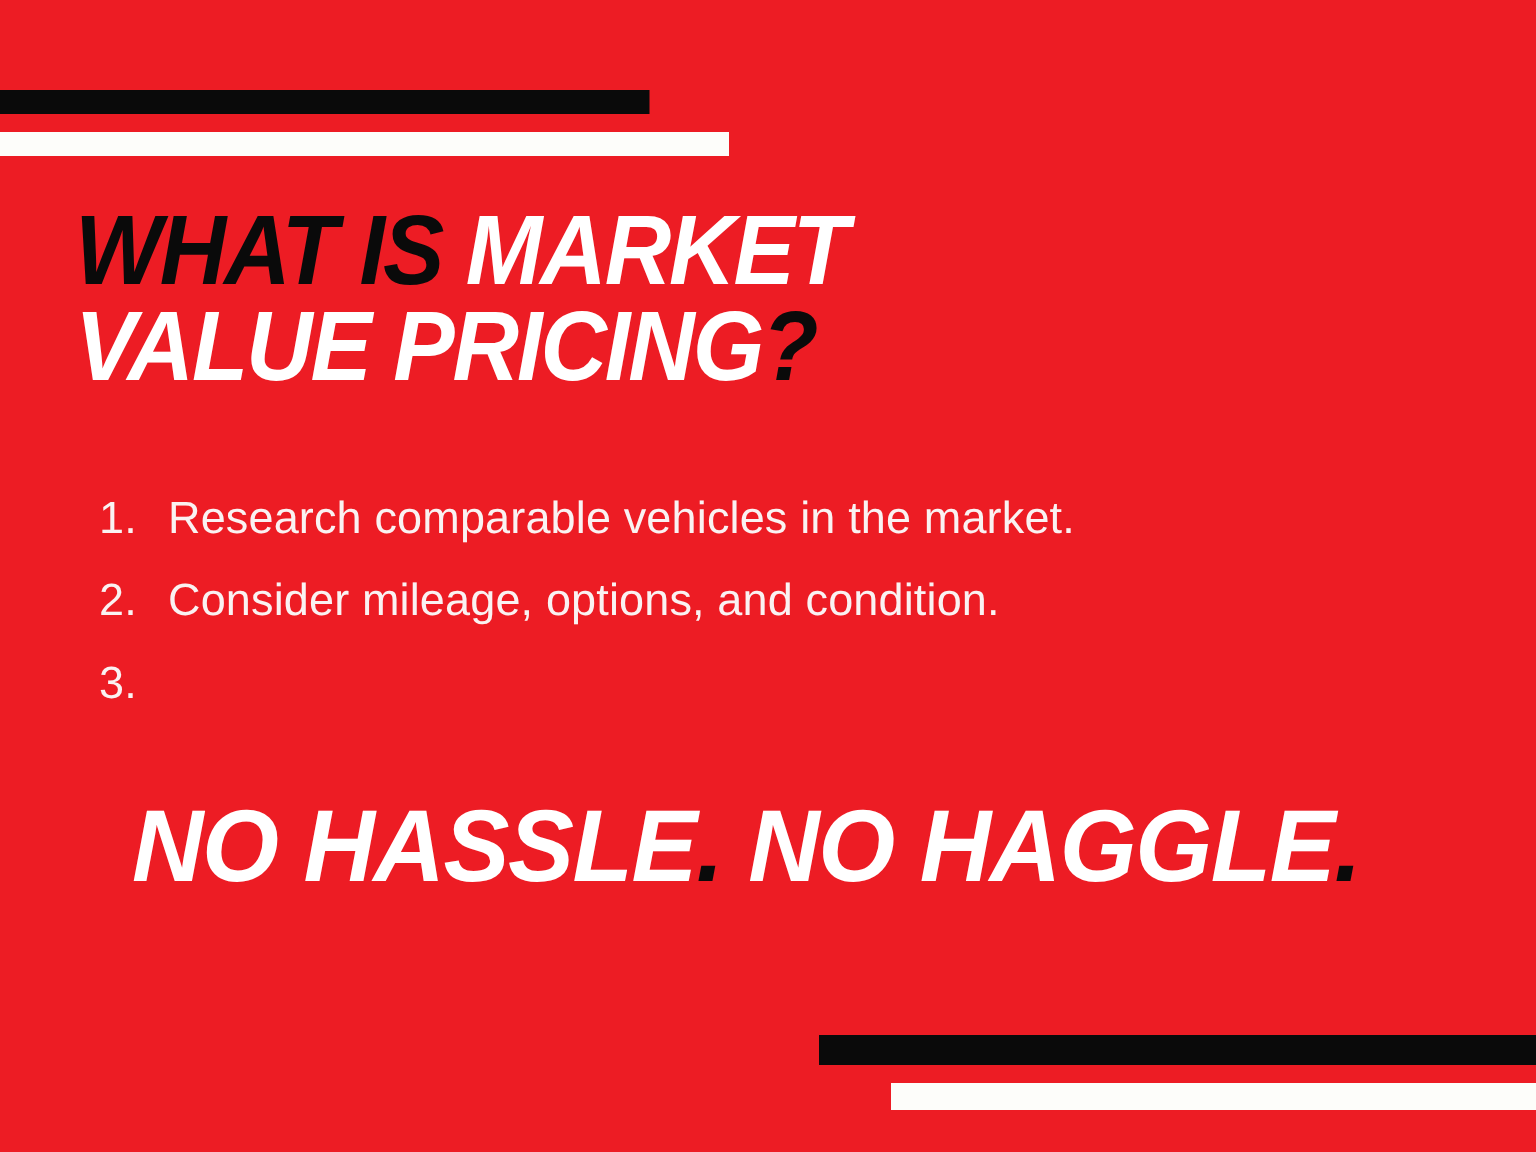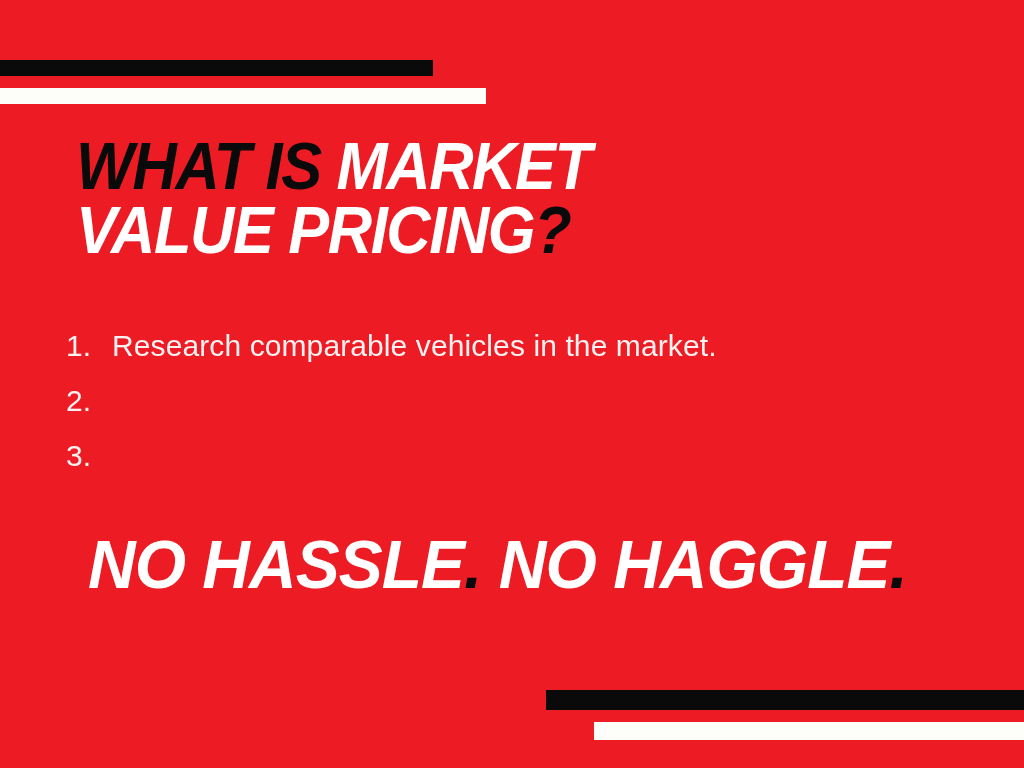--- a/index.html
+++ b/index.html
@@ -49,21 +49,21 @@
     left: 594px;
     top: 722px;
     width: 430px;
     height: 18px;
     background: #FDFDFA;
   }
 
   
   #headline {
     position: absolute;
-    left: 76px;
+    left: 50px;
     top: 134px;
     width: 900px;
   }
   .headline-line {
     font-family: "Liberation Sans", sans-serif;
     font-weight: bold;
     font-style: italic;
     font-size: 66px;
     line-height: 64px;
     letter-spacing: -1.5px;
@@ -132,20 +132,21 @@
     <div class="headline-line"><span class="hl-white">VALUE PRICING</span><span class="hl-black">?</span></div>
   </div>
 
   <div id="steps">
     <div class="step">
       <span class="step-num">1.</span>
       <span class="step-text">Research comparable vehicles in the market.</span>
     </div>
     <div class="step">
       <span class="step-num">2.</span>
+      <span class="step-text">Consider mileage, options, and condition.</span>
     </div>
     <div class="step">
       <span class="step-num">3.</span>
     </div>
   </div>
 
   <div id="tagline"><span>NO HASSLE</span><span class="dot">.</span><span> NO HAGGLE</span><span class="dot">.</span></div>
 
   <div class="bar" id="bar-bottom-black"></div>
   <div class="bar" id="bar-bottom-white"></div>

